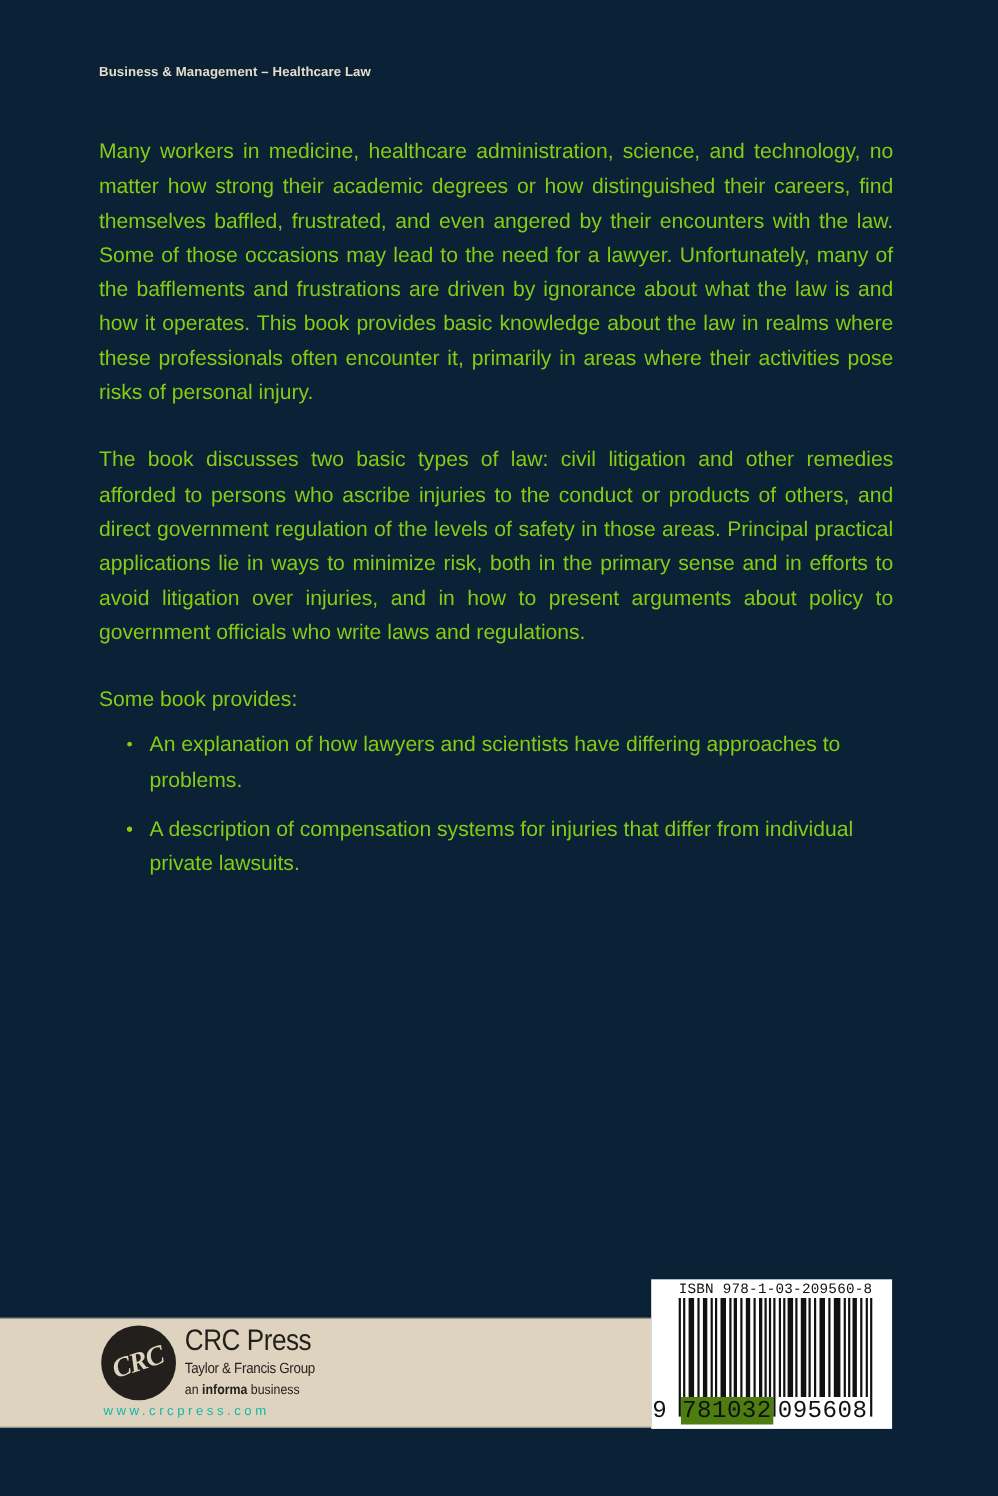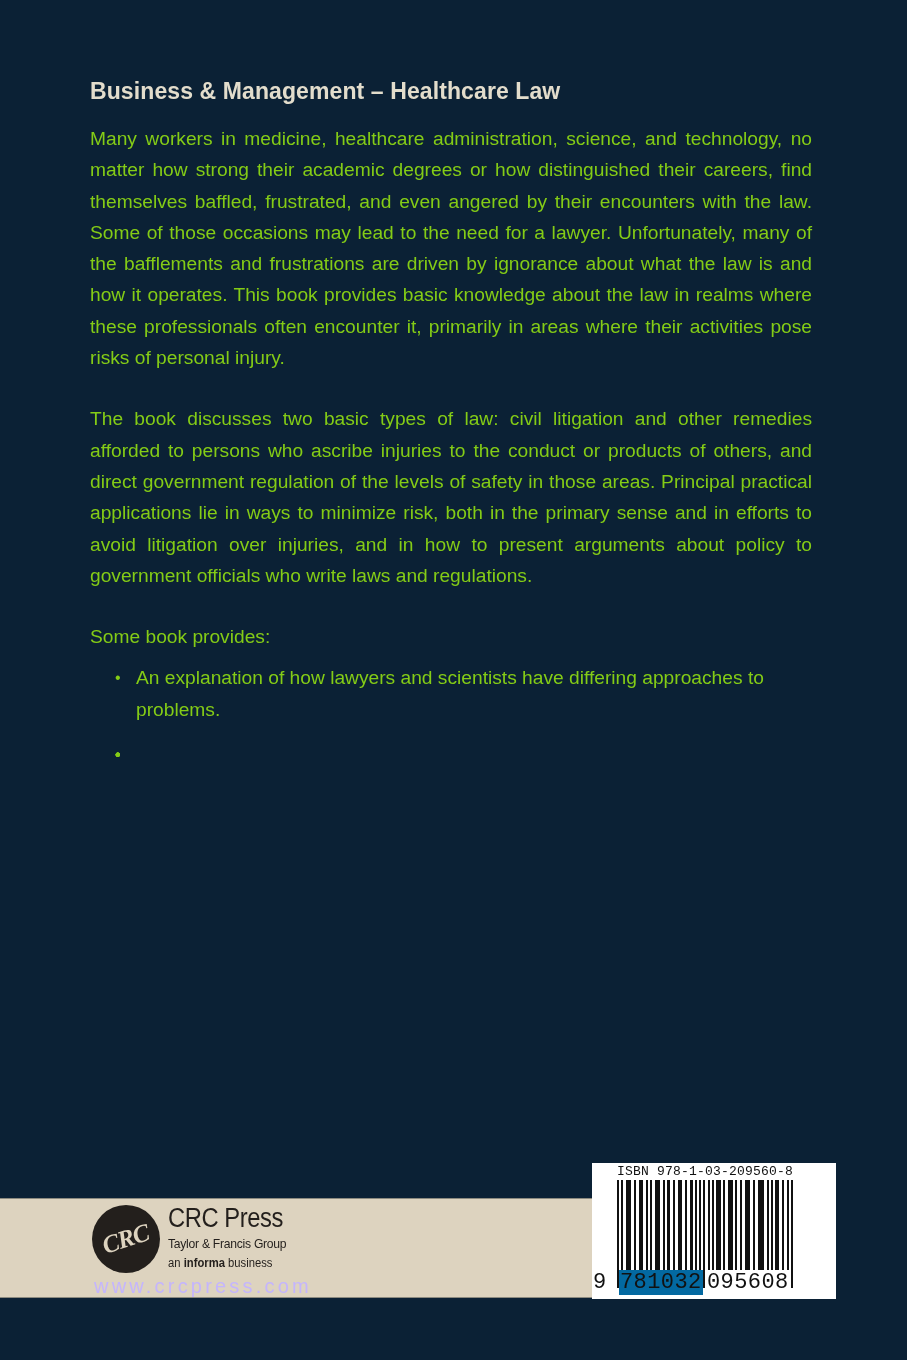--- a/index.html
+++ b/index.html
@@ -5,23 +5,22 @@
   html, body { margin: 0; padding: 0; }
   body {
     width: 907px; height: 1360px;
     background: #0b2135;
     position: relative;
     overflow: hidden;
     font-family: "Liberation Sans", sans-serif;
   }
   .category {
     position: absolute; left: 90px; top: 58px;
-    color: #e3ddcc; font-weight: bold; font-size: 23px;
+    color: #e3ddcc; font-weight: bold; font-size: 12px;
     letter-spacing: 0.1px;
-    margin-top: 20px;
   }
   .content {
     position: absolute; left: 90px; top: 123px; width: 722px;
     color: #84cc16; font-size: 19.2px; line-height: 31.3px;
   }
   .para { margin: 0 0 30px 0; text-align: justify; }
   .intro { margin: 0 0 10px 0; }
   .bullets { list-style: none; margin: 0; padding: 0; }
   .bullet {
     position: relative; padding-left: 46px; margin-bottom: 13.5px;
@@ -57,40 +56,40 @@
     transform: scaleX(0.9); transform-origin: left;
   }
   .crc-informa {
     position: absolute; left: 168px; top: 1256px;
     color: #231f1c; font-size: 12.5px;
     transform: scaleX(0.9); transform-origin: left;
   }
   .crc-informa b { font-weight: bold; }
   .crc-url {
     position: absolute; left: 94px; top: 1275px;
-    color: #c4b5fd; font-size: 20px; letter-spacing: 3.2px;
+    color: #14b8a6; font-size: 12px; letter-spacing: 3.2px;
   }
   .barcode-box {
-    position: absolute; left: 592px; top: 1163px; width: 244px; height: 136px;
+    position: absolute; left: 592px; top: 1163px; width: 219px; height: 136px;
     background: #ffffff;
   }
   .isbn-text {
     position: absolute; left: 25px; top: 1px;
     font-family: "Liberation Mono", monospace; font-size: 13px;
     color: #111; letter-spacing: 0.2px;
   }
   .bars {
     position: absolute; left: 11px; top: 17px; width: 201px; height: 108px;
   }
   .barcode-digits {
     position: absolute; left: 0; top: 107px; width: 219px; height: 28px;
     font-family: "Liberation Mono", monospace; font-size: 22px; color: #111;
   }
   .digit-lead { position: absolute; left: 1px; top: 0; background:#fff; }
-  .digit-left { position: absolute; left: 27px; top: 0; background:#0369a1; letter-spacing: 0.4px; padding: 0 1px; }
+  .digit-left { position: absolute; left: 27px; top: 0; background:#4d7c0f; letter-spacing: 0.4px; padding: 0 1px; }
   .digit-right { position: absolute; left: 114px; top: 0; background:#fff; letter-spacing: 0.4px; padding: 0 1px; text-align: right; }
 </style>
 </head>
 <body>
 
 <div class="category">Business &amp; Management – Healthcare Law</div>
 
 <div class="content">
   <p class="para">Many workers in medicine, healthcare administration, science, and technology, no matter how strong their academic degrees or how distinguished their careers, find themselves baffled, frustrated, and even angered by their encounters with the law. Some of those occasions may lead to the need for a lawyer. Unfortunately, many of the bafflements and frustrations are driven by ignorance about what the law is and how it operates. This book provides basic knowledge about the law in realms where these professionals often encounter it, primarily in areas where their activities pose risks of personal injury.</p>
   <p class="para">The book discusses two basic types of law: civil litigation and other remedies afforded to persons who ascribe injuries to the conduct or products of others, and direct government regulation of the levels of safety in those areas. Principal practical applications lie in ways to minimize risk, both in the primary sense and in efforts to avoid litigation over injuries, and in how to present arguments about policy to government officials who write laws and regulations.</p>
@@ -107,20 +106,21 @@
       <span class="bullet-dot">•</span>
     </li>
     <li class="bullet">
       <span class="bullet-dot">•</span>
     </li>
     <li class="bullet">
       <span class="bullet-dot">•</span>
     </li>
     <li class="bullet">
       <span class="bullet-dot">•</span>
+      <span>A description of compensation systems for injuries that differ from individual private lawsuits.</span>
     </li>
   </ul>
 </div>
 
 <div class="publisher-band"></div>
 
 <div class="crc-logo">
   <span class="crc-logo-text">CRC</span>
 </div>
 <div class="crc-name">CRC Press</div>

